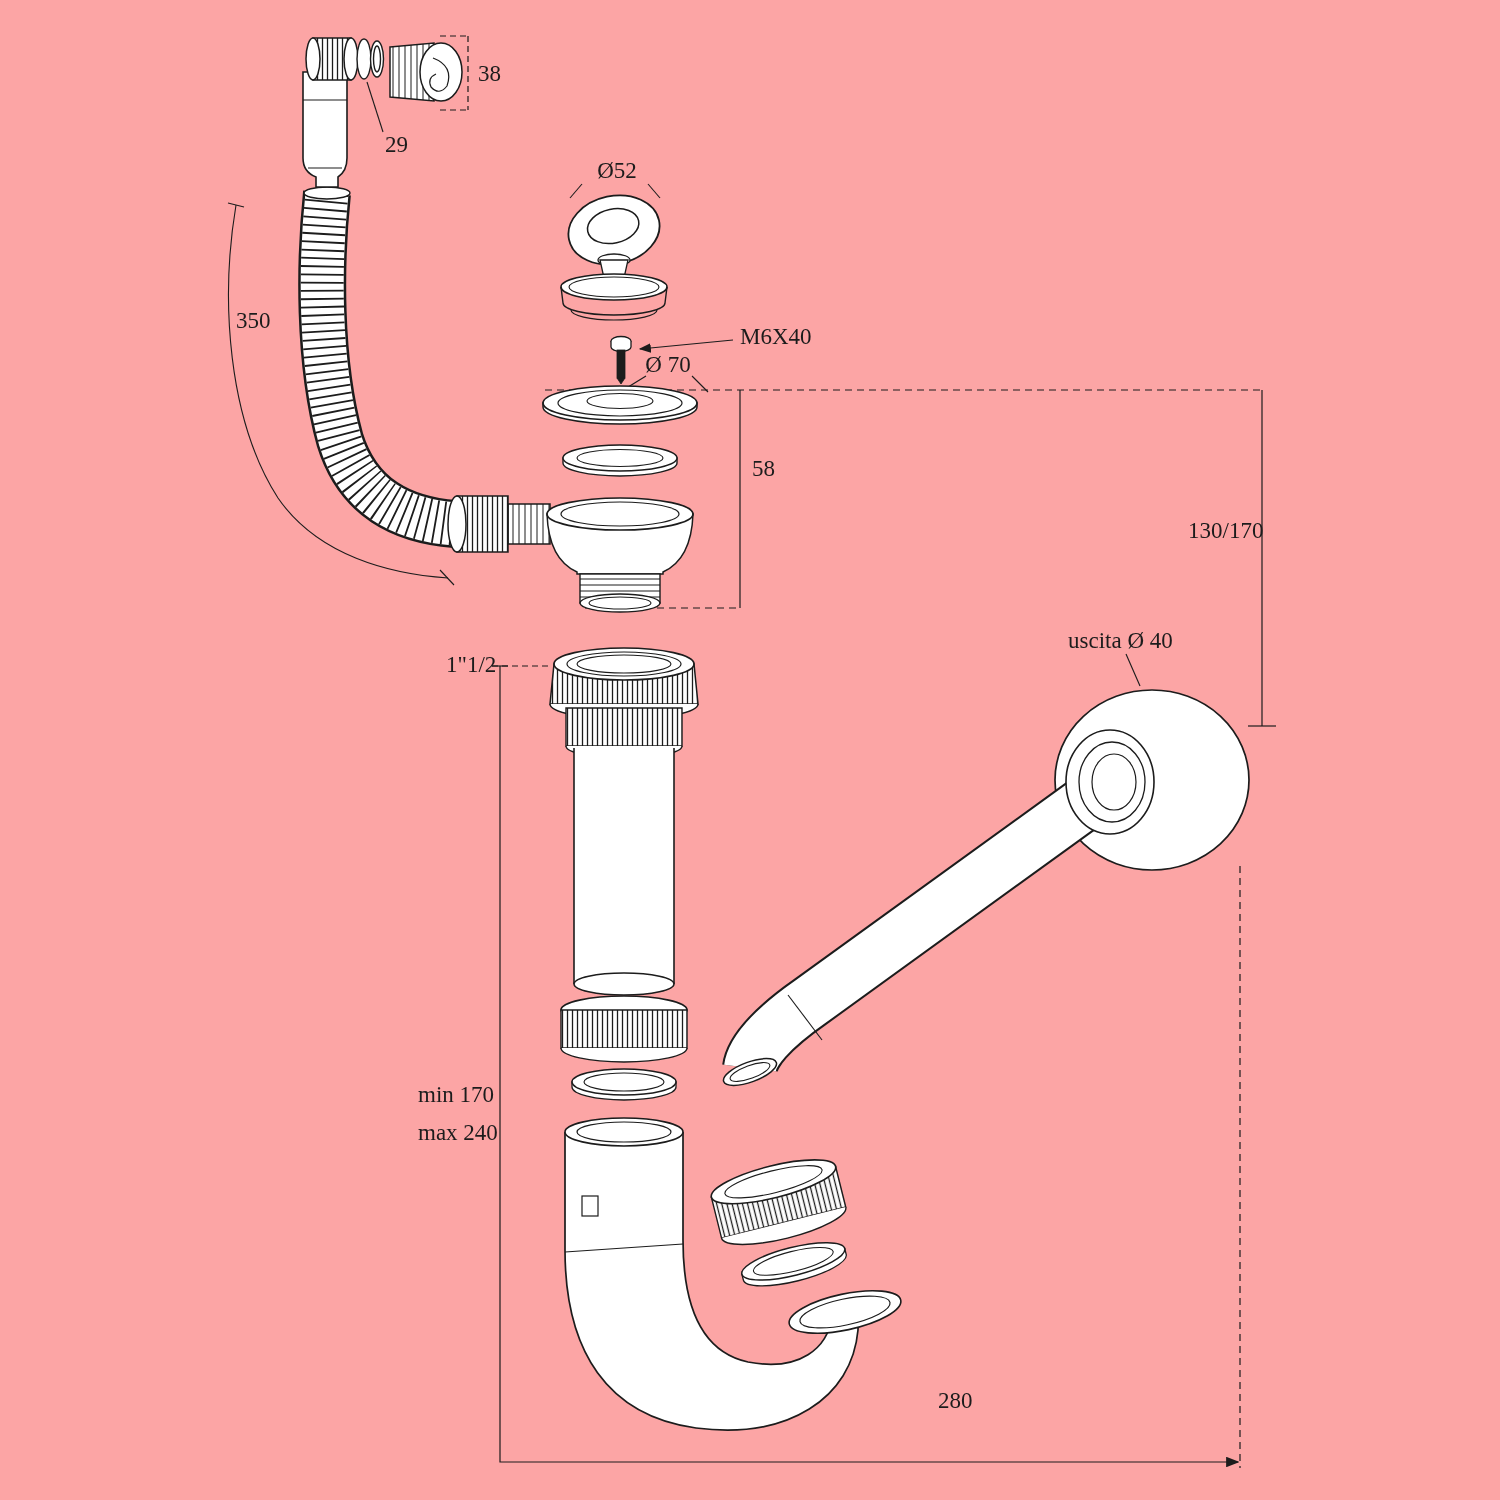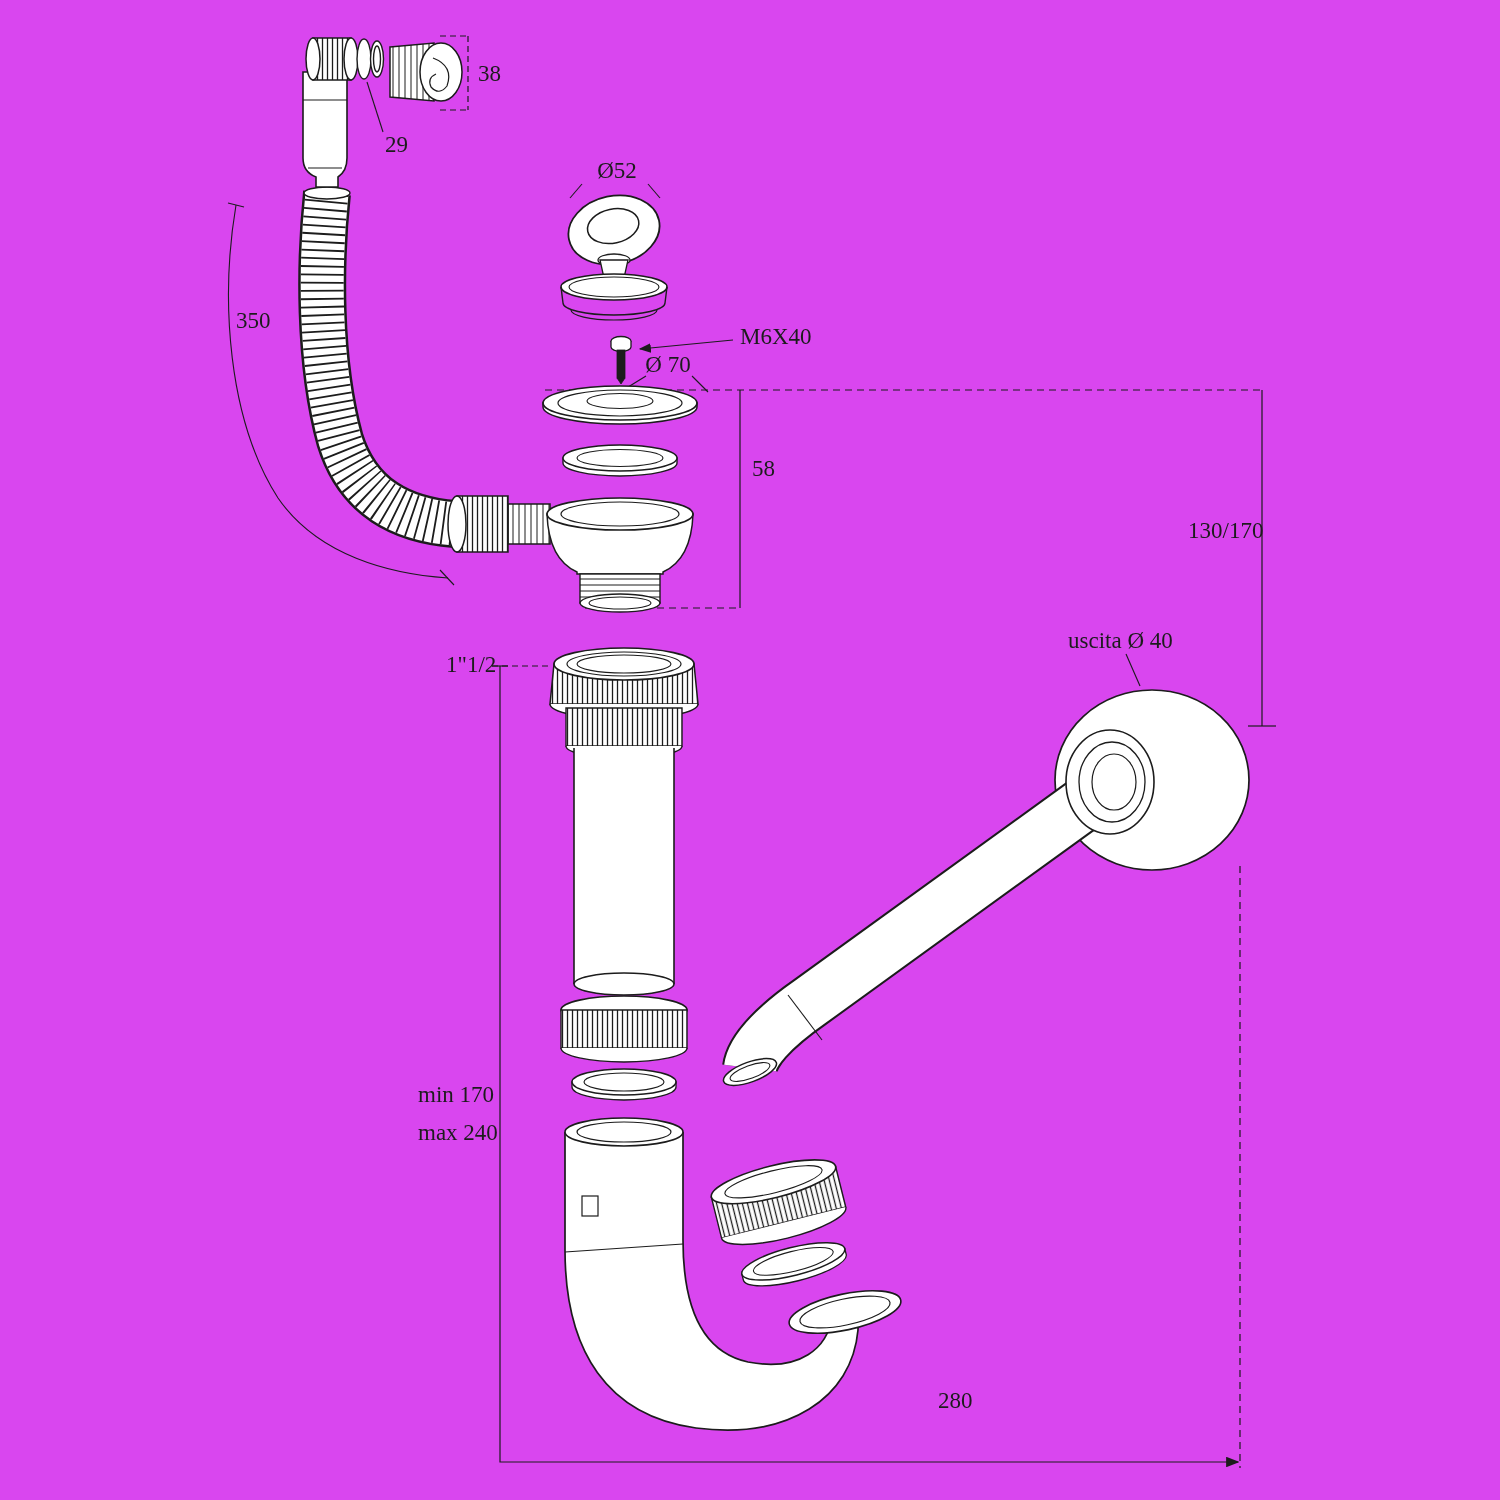--- a/index.html
+++ b/index.html
@@ -1,16 +1,16 @@
 <!DOCTYPE html>
 <html><head>
 <meta charset="utf-8">
 <style>
   html,body{margin:0;padding:0;background:#ffffff;}
-  .page{position:relative;width:1500px;height:1500px;background:#d946ef;overflow:hidden;}
+  .page{position:relative;width:1500px;height:1500px;background:#fca5a5;overflow:hidden;}
   svg{display:block;}
   text{font-family:"Liberation Serif","DejaVu Serif",serif;font-size:23px;fill:#1c1c1c;}
 </style>
 </head>
 <body>
 
 <div class="page">
 <svg viewBox="0 0 1500 1500" width="1500" height="1500">
   <defs>
     <pattern id="knurl" width="5" height="14" patternUnits="userSpaceOnUse">

